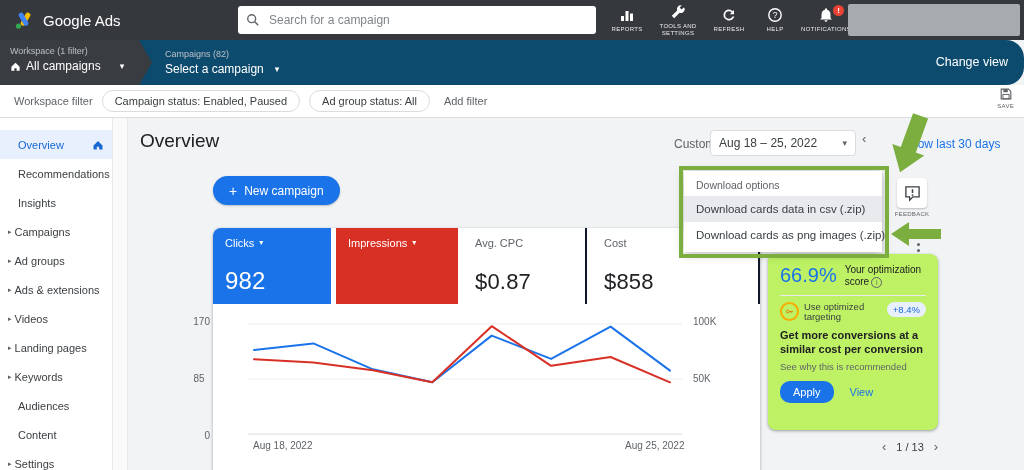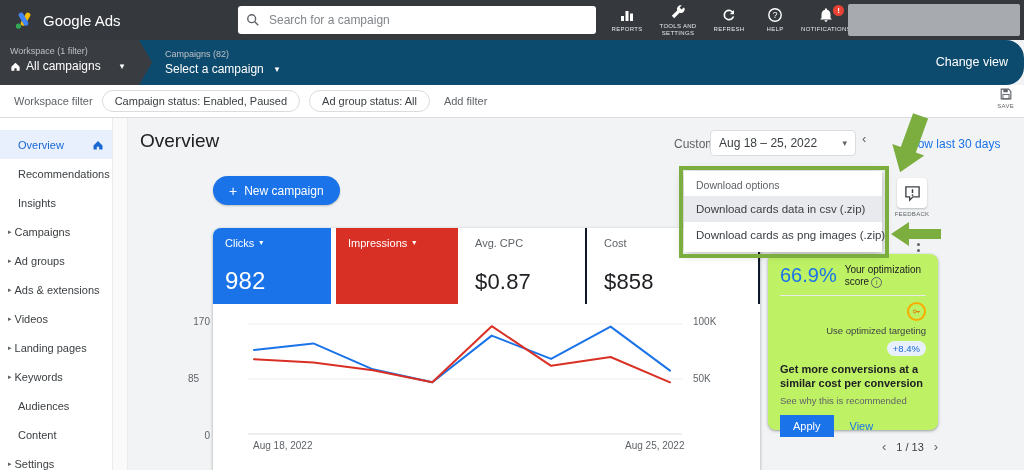--- a/index.html
+++ b/index.html
@@ -80,21 +80,21 @@
   .tile-label{font-size:11px;display:flex;align-items:center;gap:5px;}
   .tile-plain .tile-label{color:#5f6368;}
   .tile-value{font-size:24px;letter-spacing:.2px;}
   .tile-plain .tile-value{color:#202124;font-size:22px;}
   .caret-tile{font-size:8px;}
 
   
   .chart-svg{position:absolute;left:35px;top:92px;}
   .tick{position:absolute;font-size:10px;color:#5f6368;}
   .t-l0{left:-25px;top:88px;width:22px;text-align:right;}
-  .t-l1{left:-25px;top:145px;width:22px;text-align:left;}
+  .t-l1{left:-25px;top:145px;width:22px;text-align:center;}
   .t-l2{left:-25px;top:202px;width:22px;text-align:right;}
   .t-r0{left:480px;top:88px;}
   .t-r1{left:480px;top:145px;}
   .t-x0{left:40px;top:212px;}
   .t-x1{left:412px;top:212px;}
 
   
   .feedback{position:absolute;left:892px;top:178px;width:40px;display:flex;flex-direction:column;align-items:center;cursor:pointer;}
   .feedback-box{width:30px;height:30px;background:#fff;border-radius:4px;box-shadow:0 1px 2px rgba(60,64,67,.3);display:flex;align-items:center;justify-content:center;}
   .feedback-label{font-size:6px;color:#5f6368;letter-spacing:.3px;margin-top:3px;}
@@ -102,28 +102,28 @@
   .kebab i{width:3px;height:3px;border-radius:50%;background:#5f6368;}
 
   .opt-card{position:absolute;left:768px;top:254px;width:170px;height:176px;background:#bef264;border-radius:8px;
     box-shadow:0 1px 2px rgba(60,64,67,.3),0 1px 3px 1px rgba(60,64,67,.15);box-sizing:border-box;padding:10px 12px;}
   .opt-top{display:flex;align-items:flex-start;gap:8px;}
   .opt-score{font-size:20px;color:#1a73e8;}
   .opt-score-label{font-size:10px;color:#202124;line-height:12px;flex:1;}
   .info-ic{display:inline-block;width:9px;height:9px;border:1px solid #5f6368;border-radius:50%;font-size:7px;color:#5f6368;text-align:center;line-height:9px;margin-left:2px;}
   .info-ic::before{content:"i";}
   .opt-div{border-top:1px solid #e8eaed;margin:7px 0 6px;}
-  .rec-row{display:flex;align-items:flex-end;gap:5px;flex-direction:column;}
+  .rec-row{display:flex;align-items:flex-start;gap:5px;}
   .key-circle{width:15px;height:15px;border:2px solid #f9ab00;border-radius:50%;display:flex;align-items:center;justify-content:center;flex:none;}
   .rec-title{font-size:9.5px;color:#3c4043;flex:1;line-height:10px;}
   .uplift-chip{font-size:9.5px;color:#1967d2;background:#e8f0fe;border-radius:10px;padding:2px 6px;white-space:nowrap;}
   .rec-headline{font-size:11px;color:#202124;line-height:14px;margin-top:6px;font-weight:bold;}
   .rec-note{font-size:9.5px;color:#5f6368;margin-top:5px;}
   .rec-actions{display:flex;align-items:center;gap:16px;margin-top:9px;}
-  .apply-btn{background:#1a73e8;color:#fff;font-size:11px;border-radius:0;padding:5px 13px;cursor:pointer;}
+  .apply-btn{background:#1a73e8;color:#fff;font-size:11px;border-radius:10px;padding:5px 13px;cursor:pointer;}
   .view-link{color:#1a73e8;font-size:11px;cursor:pointer;}
   .pager{position:absolute;left:862px;top:440px;width:96px;display:flex;align-items:center;justify-content:center;gap:10px;font-size:11px;color:#3c4043;}
   .chev{color:#5f6368;font-size:13px;cursor:pointer;}
   .chev-l::before{content:"‹";}
   .chev-r::before{content:"›";}
 
   
   .dl-menu{position:absolute;left:684px;top:171px;width:198px;background:#fff;z-index:40;
     box-shadow:0 2px 10px rgba(0,0,0,.28);padding-bottom:4px;}
   .dl-header{padding:8px 12px 5px;font-size:10.5px;color:#5f6368;}

